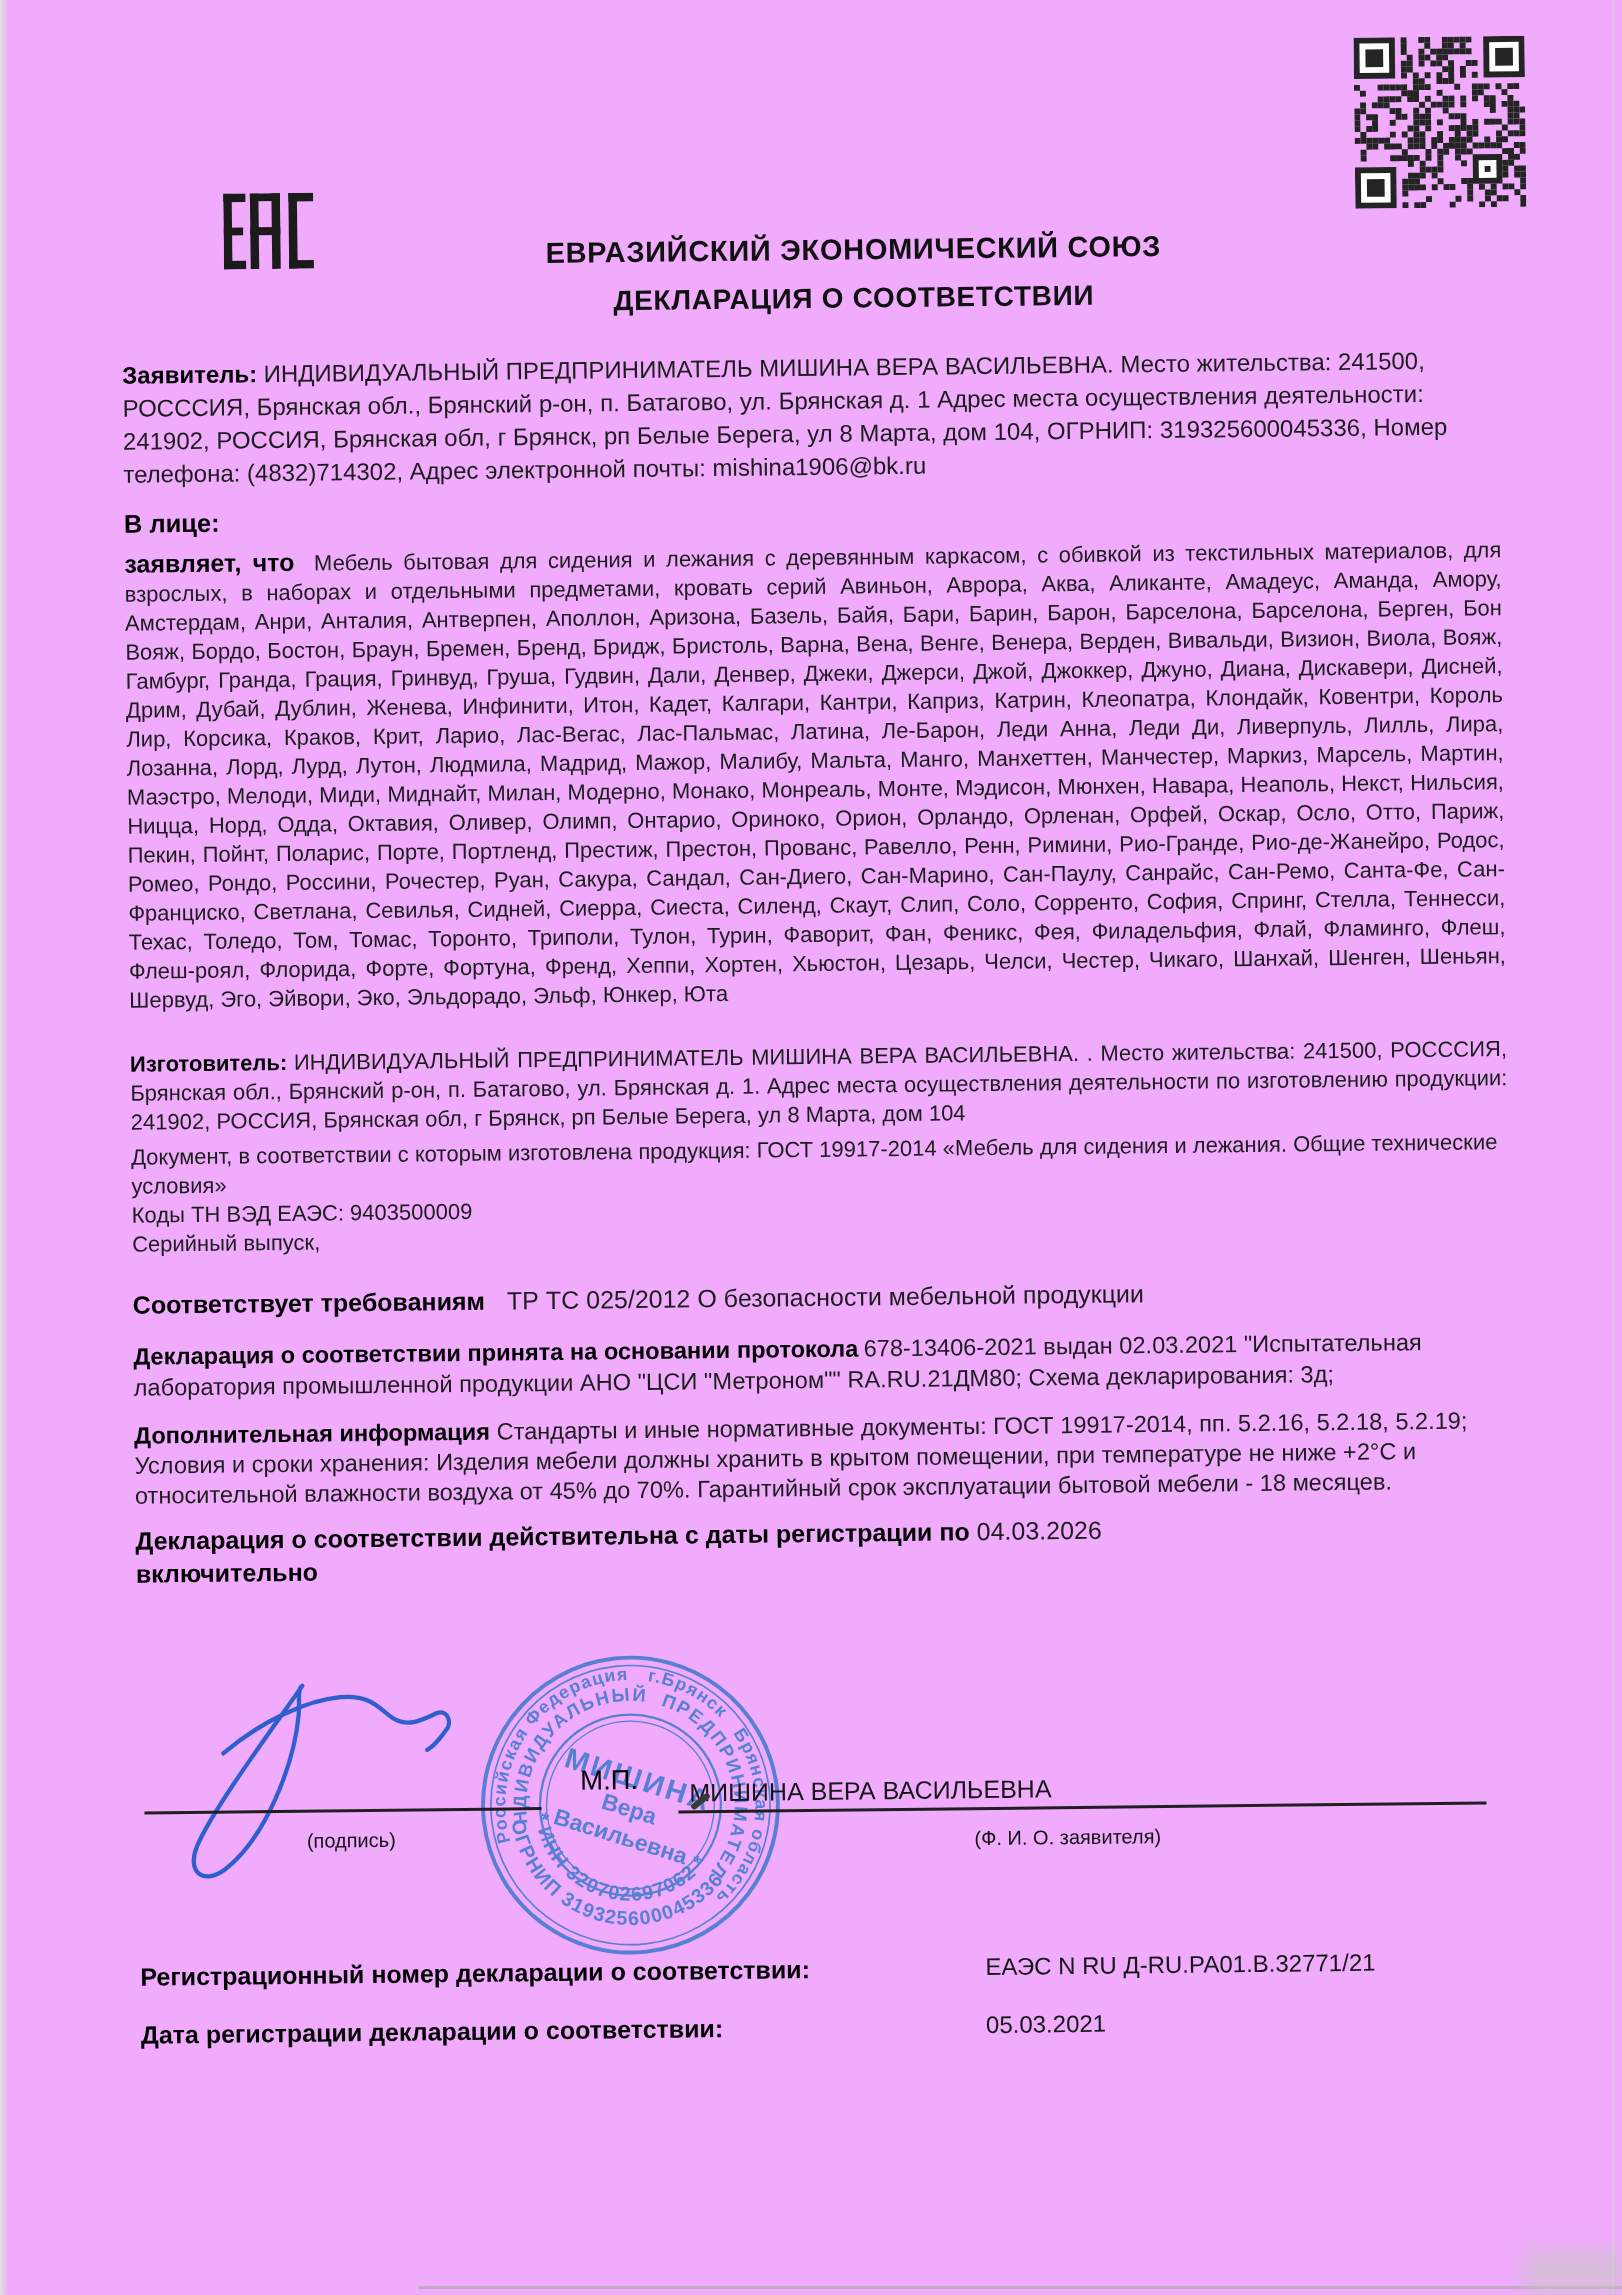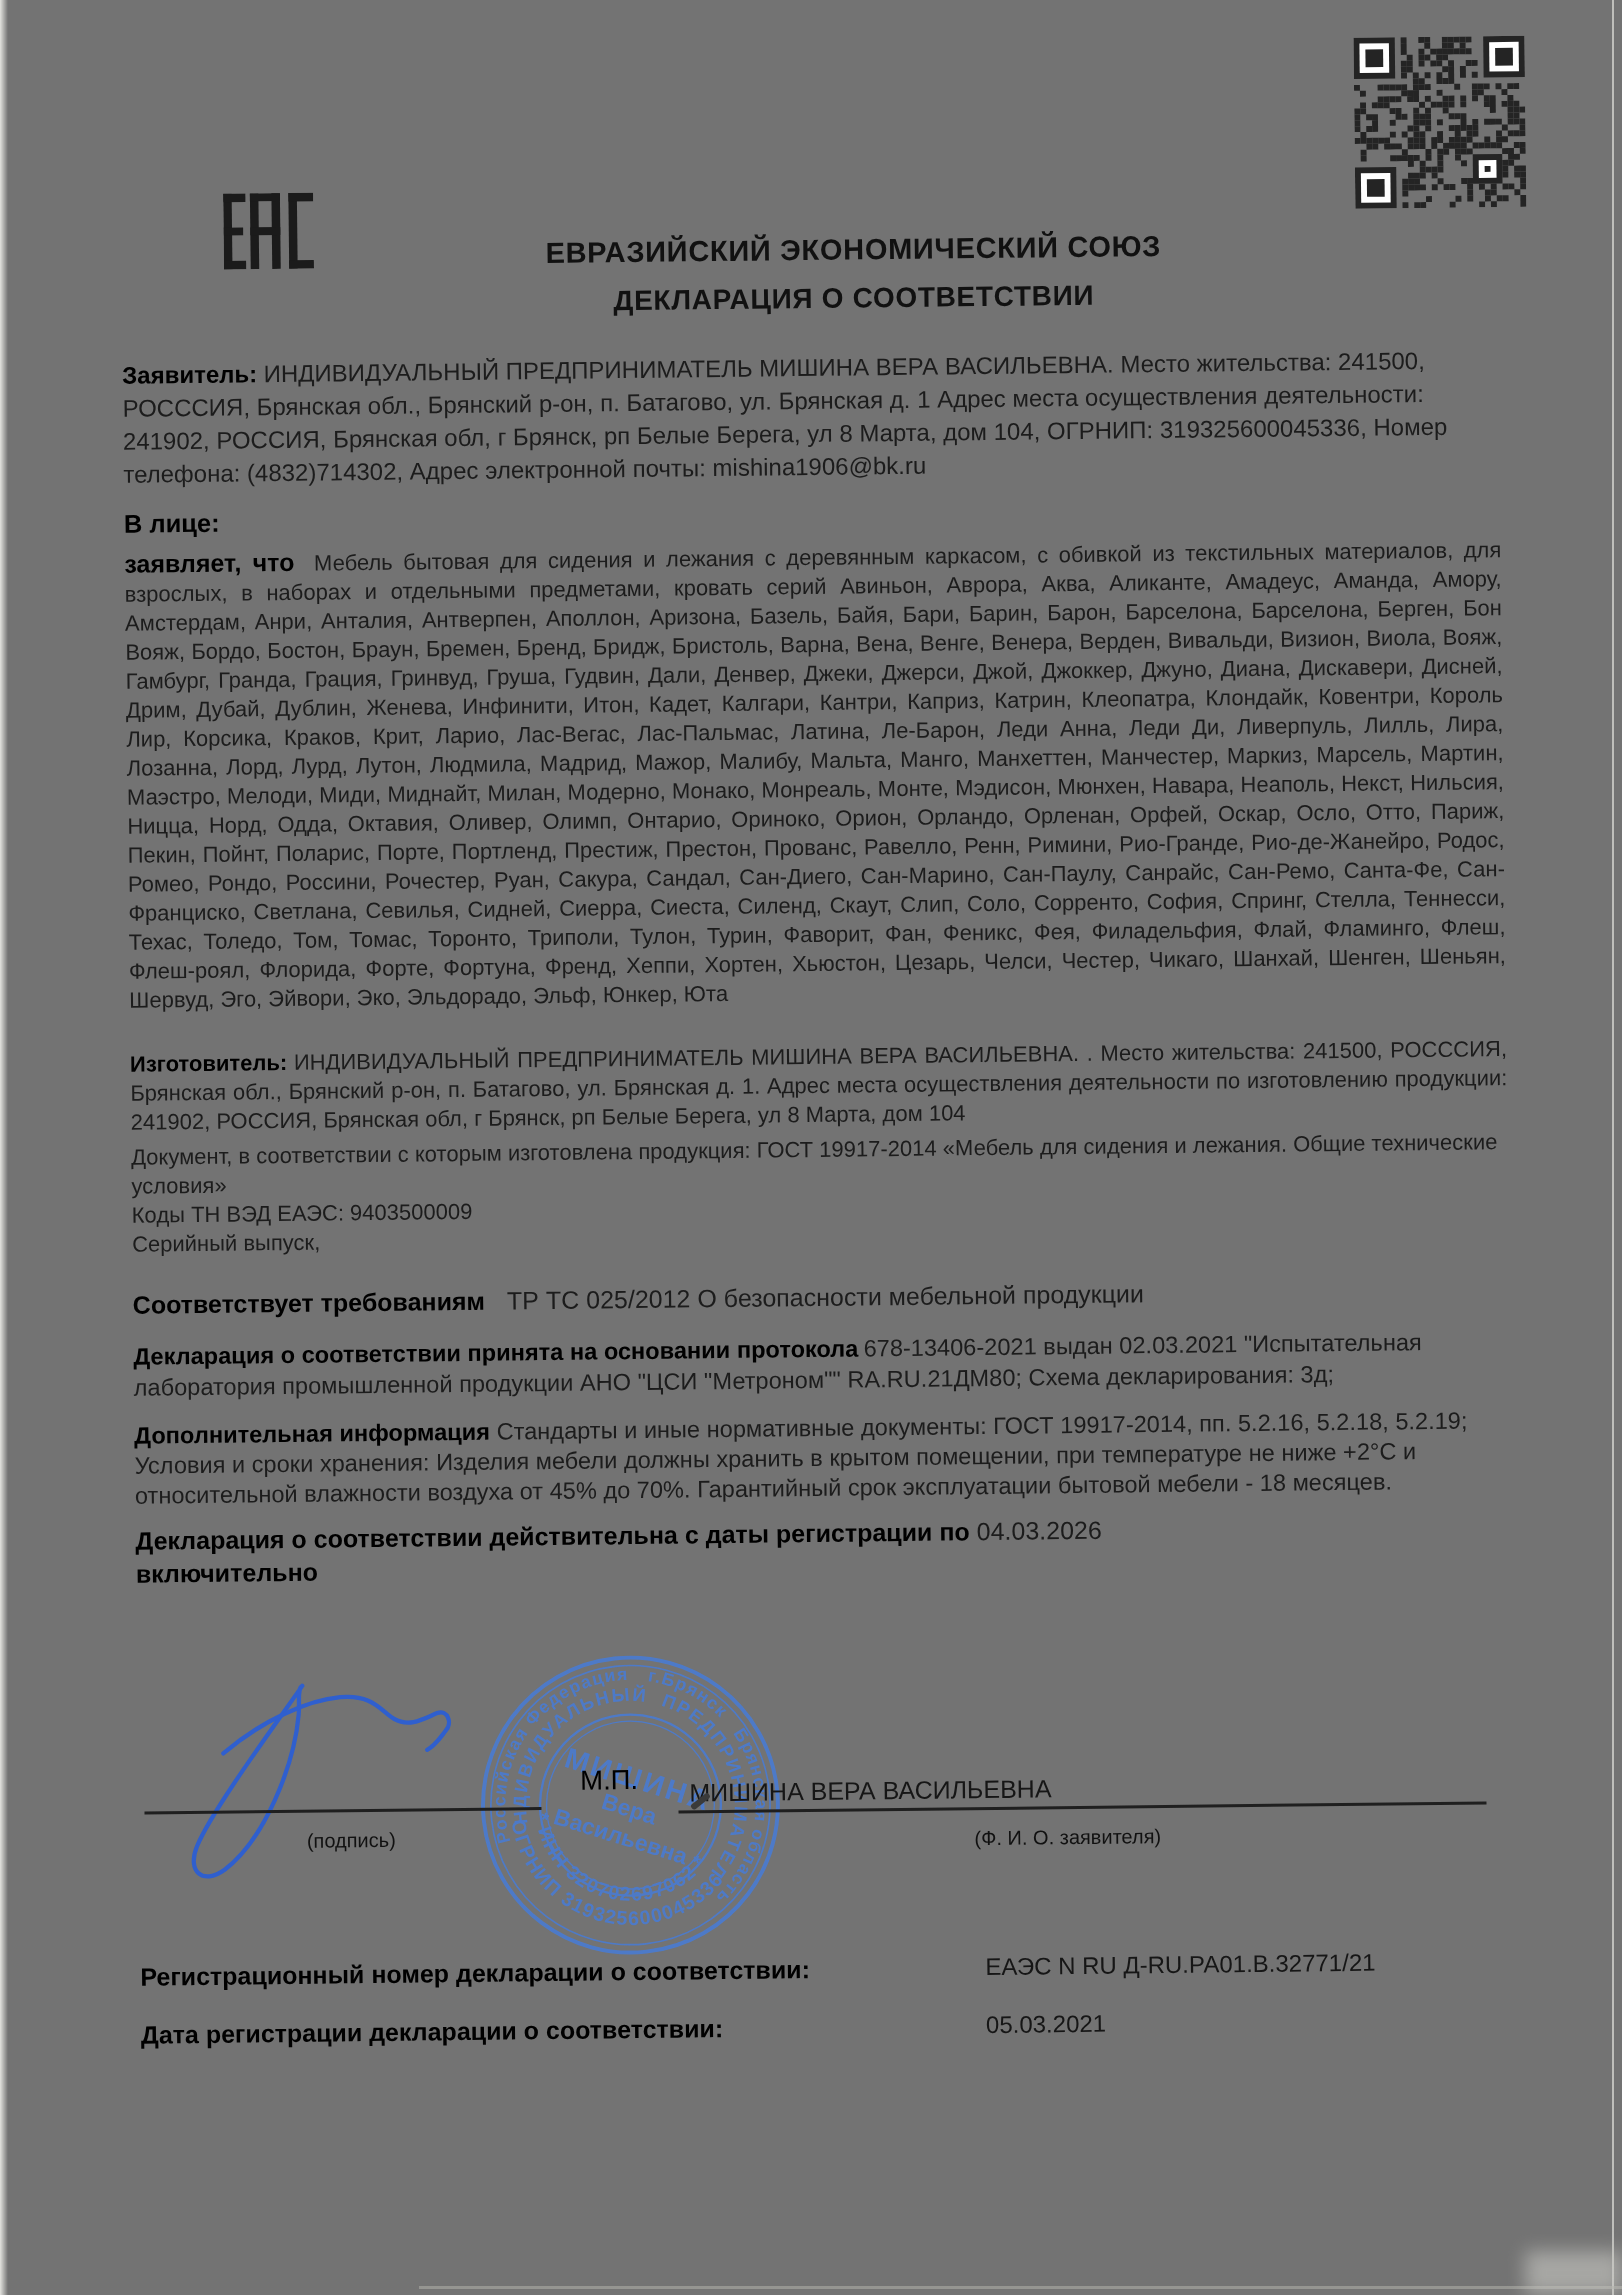--- a/index.html
+++ b/index.html
@@ -1,16 +1,16 @@
 <!DOCTYPE html>
 <html style="font-size:10.5px"><head>
 <meta charset="utf-8">
 <style>
   html,body{margin:0;padding:0;background:#888;}
-  .page{position:relative;width:1623px;height:2295px;background:#737373;overflow:hidden;
+  .page{position:relative;width:1623px;height:2295px;background:#f0abfc;overflow:hidden;
         font-family:"Liberation Sans",sans-serif;color:#1c1c1c;}
   .doc{position:absolute;left:0;top:0;width:1623px;height:2295px;
        transform:rotate(-0.65deg);transform-origin:50% 50%;}
   
   .eac{position:absolute;left:234px;top:187px;width:90px;height:76px;}
   .qr{position:absolute;left:1366px;top:44px;width:171px;height:171px;}
   .title{position:absolute;left:157px;width:1413px;text-align:center;font-weight:bold;color:#111;}
   .title1{top:234px;font-size:29px;letter-spacing:0.7px;}
   .title2{top:283px;font-size:28px;letter-spacing:0.7px;}
   

